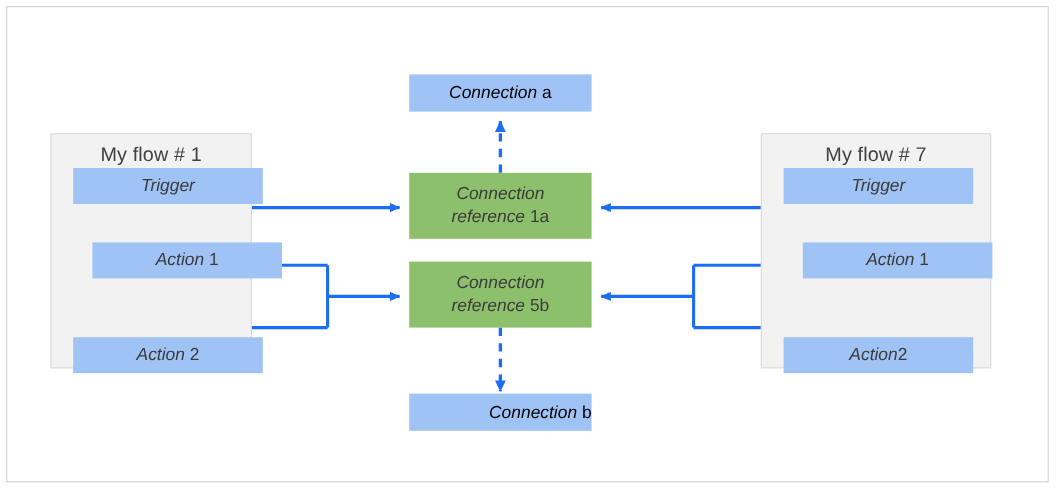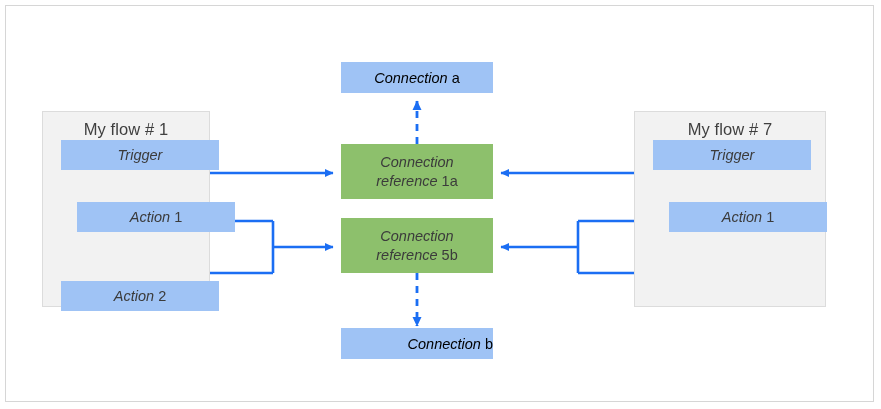--- a/index.html
+++ b/index.html
@@ -195,14 +195,17 @@
     <div class="flow-title">My flow # 7</div>
 
     <div class="step s1">
       <span><span class="em">Trigger</span><span class="ro"></span></span>
     </div>
 
     <div class="step s2">
       <span><span class="em">Action</span><span class="ro"> 1</span></span>
     </div>
 
+    <div class="step s3">
+      <span><span class="em">Action</span><span class="ro">2</span></span>
+    </div>
   </div>
 </div>
 
 </body></html>

